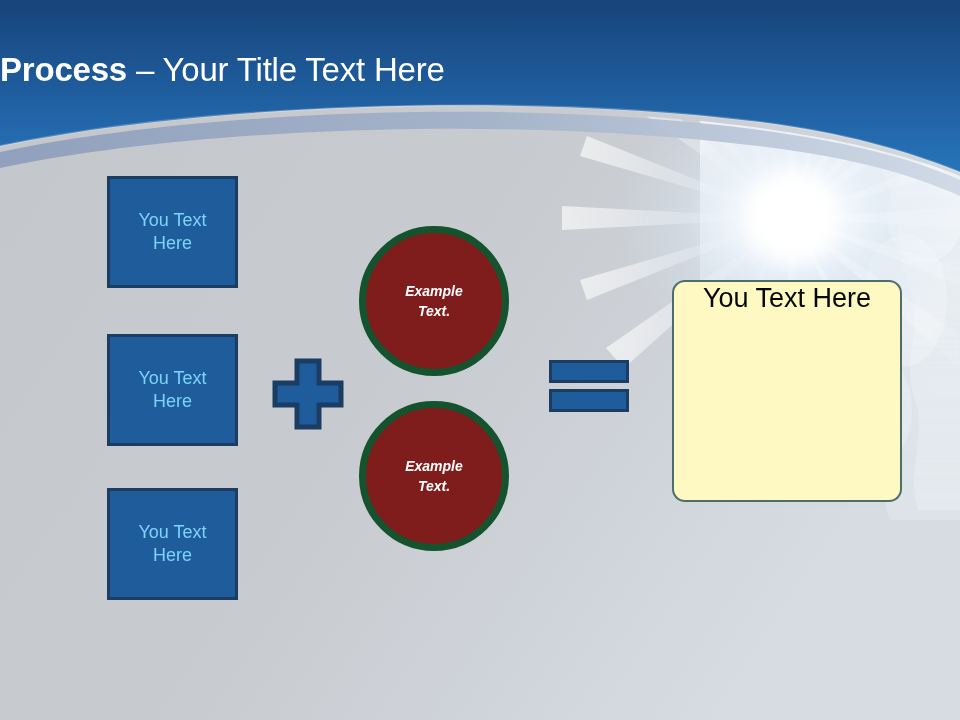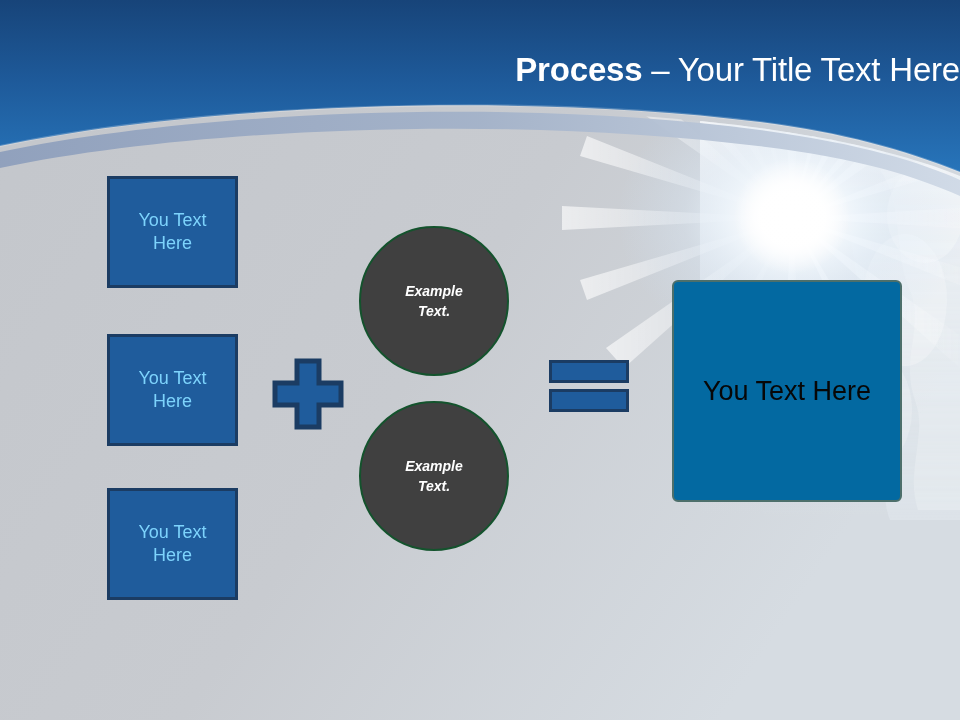--- a/index.html
+++ b/index.html
@@ -24,21 +24,21 @@
     pointer-events: none;
   }
   .bg-svg { position: absolute; left: 0; top: 0; }
 
   
   .title-wrap {
     position: absolute;
     left: 0;
     top: 50px;
     width: 960px;
-    text-align: right;
+    text-align: left;
     z-index: 20;
   }
   .title-text {
     display: inline-block;
     color: #ffffff;
     font-size: 33px;
     line-height: 40px;
     letter-spacing: -0.2px;
     white-space: nowrap;
   }
@@ -78,22 +78,22 @@
     height: 72px;
     z-index: 15;
   }
 
   
   .circ {
     position: absolute;
     width: 150px;
     height: 150px;
     border-radius: 50%;
-    background: #404040;
-    border: 2px solid #14532d;
+    background: #7f1d1d;
+    border: 7px solid #14532d;
     box-sizing: border-box;
     display: flex;
     align-items: center;
     justify-content: center;
     z-index: 15;
   }
   .circ .label {
     color: #ffffff;
     font-size: 14px;
     line-height: 20px;
@@ -125,26 +125,25 @@
   .op-equals .bar-top { top: 0px; }
   .op-equals .bar-bottom { top: 29px; }
 
   
   .resultbox {
     position: absolute;
     left: 672px;
     top: 280px;
     width: 230px;
     height: 222px;
-    background: #0369a1;
+    background: #fef9c3;
     border: 2px solid #4d6f6b;
-    border-radius: 6px;
+    border-radius: 13px;
     box-sizing: border-box;
     display: flex;
-    align-items: center;
     justify-content: center;
     z-index: 15;
   }
   .resultbox .label {
     color: #070707;
     font-size: 27px;
     line-height: 32px;
     text-align: center;
     font-weight: normal;
   }

